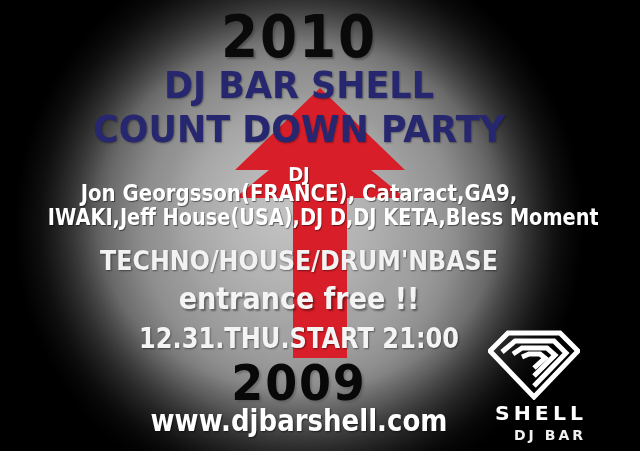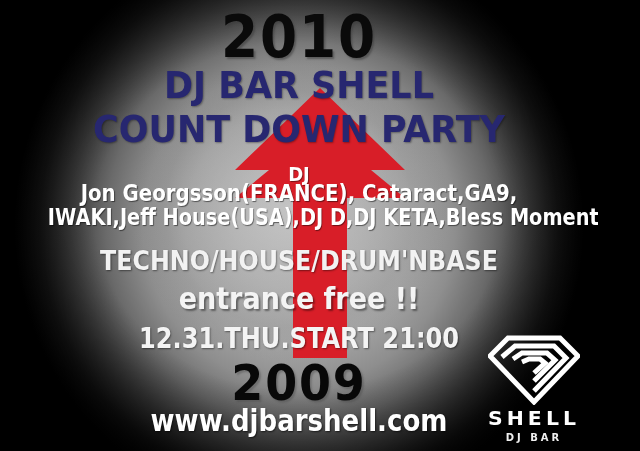--- a/index.html
+++ b/index.html
@@ -170,35 +170,35 @@
     font-family:"DejaVu Sans", sans-serif;
     transform:scaleX(.84);
     text-shadow:1px 1px 2px rgba(0,0,0,.6);
   }
 
   
   .logo{
     position:absolute;
     right:12px;bottom:8px;
     width:104px;
-    text-align:center;
+    text-align:right;
   }
   .logo-mark{width:92px;height:72px;margin:0 auto;display:block;}
   .logo-name{
     margin-top:1px;
     font-size:20px;
     font-weight:bold;
     letter-spacing:4px;
     color:#ffffff;
     font-family:"DejaVu Sans", sans-serif;
     transform:scaleX(1.02);
   }
   .logo-sub{
     margin-top:2px;
-    font-size:10px;
+    font-size:14px;
     font-weight:bold;
     letter-spacing:3px;
     color:#f0f0f0;
     font-family:"DejaVu Sans", sans-serif;
   }
 </style>
 </head>
 <body>
 
 <div id="flyer">

